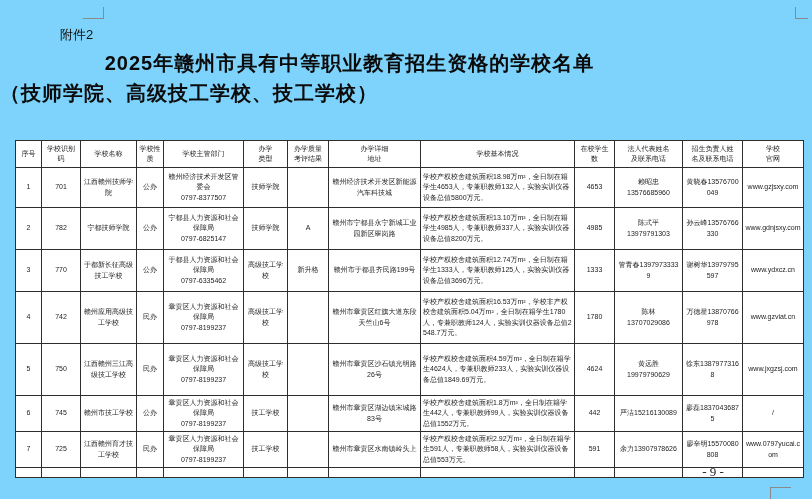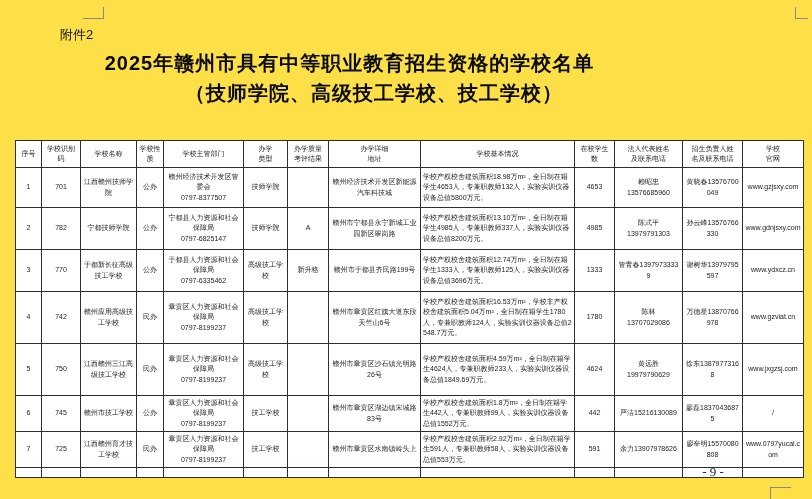--- a/index.html
+++ b/index.html
@@ -1,24 +1,24 @@
 <!DOCTYPE html>
 <html><head>
 <meta charset="utf-8">
 <style>
   html,body{margin:0;padding:0;background:#ffffff;}
-  .page{position:relative;width:812px;height:499px;background:#fde047;overflow:hidden;
+  .page{position:relative;width:812px;height:499px;background:#7dd3fc;overflow:hidden;
         font-family:"Liberation Sans","DejaVu Sans",sans-serif;color:#1c1c1c;}
   .crop{position:absolute;}
   .crop.tl{left:83px;top:7px;width:20px;height:11px;border-right:1px solid #8a8a8a;border-bottom:1px solid #8a8a8a;}
   .crop.tr{left:795px;top:7px;width:12px;height:11px;border-left:1px solid #8a8a8a;border-bottom:1px solid #8a8a8a;}
   .crop.br{left:770px;top:487px;width:20px;height:12px;border-left:1px solid #8a8a8a;border-top:1px solid #8a8a8a;}
   .attach{position:absolute;left:60px;top:26px;font-size:13px;color:#111;}
   .title1{position:absolute;left:0;top:50px;width:699px;text-align:center;font-size:20px;font-weight:bold;color:#0b0b0b;letter-spacing:1px;}
-  .title2{position:absolute;left:0;top:80px;width:748px;text-align:center;font-size:20px;font-weight:bold;color:#0b0b0b;letter-spacing:1px;}
+  .title2{position:absolute;left:0;top:80px;width:748px;font-size:20px;font-weight:bold;color:#0b0b0b;letter-spacing:1px;}
   table.schools{position:absolute;left:15px;top:140px;width:788px;border-collapse:collapse;table-layout:fixed;background:#fff;}
   table.schools th, table.schools td{
       border:1px solid #2e2e2e;font-size:7px;line-height:1.5;vertical-align:middle;
       text-align:center;padding:0 2px;white-space:pre-line;word-break:break-all;color:#1c1c1c;}
   table.schools th{font-weight:normal;height:26px;padding:0 1px;}
   table.schools td.col8{text-align:left;}
   .pagenum{position:absolute;left:668px;top:464px;width:90px;text-align:center;
       font-size:13px;font-family:"Liberation Serif","DejaVu Serif",serif;color:#222;}
 </style>
 </head>

